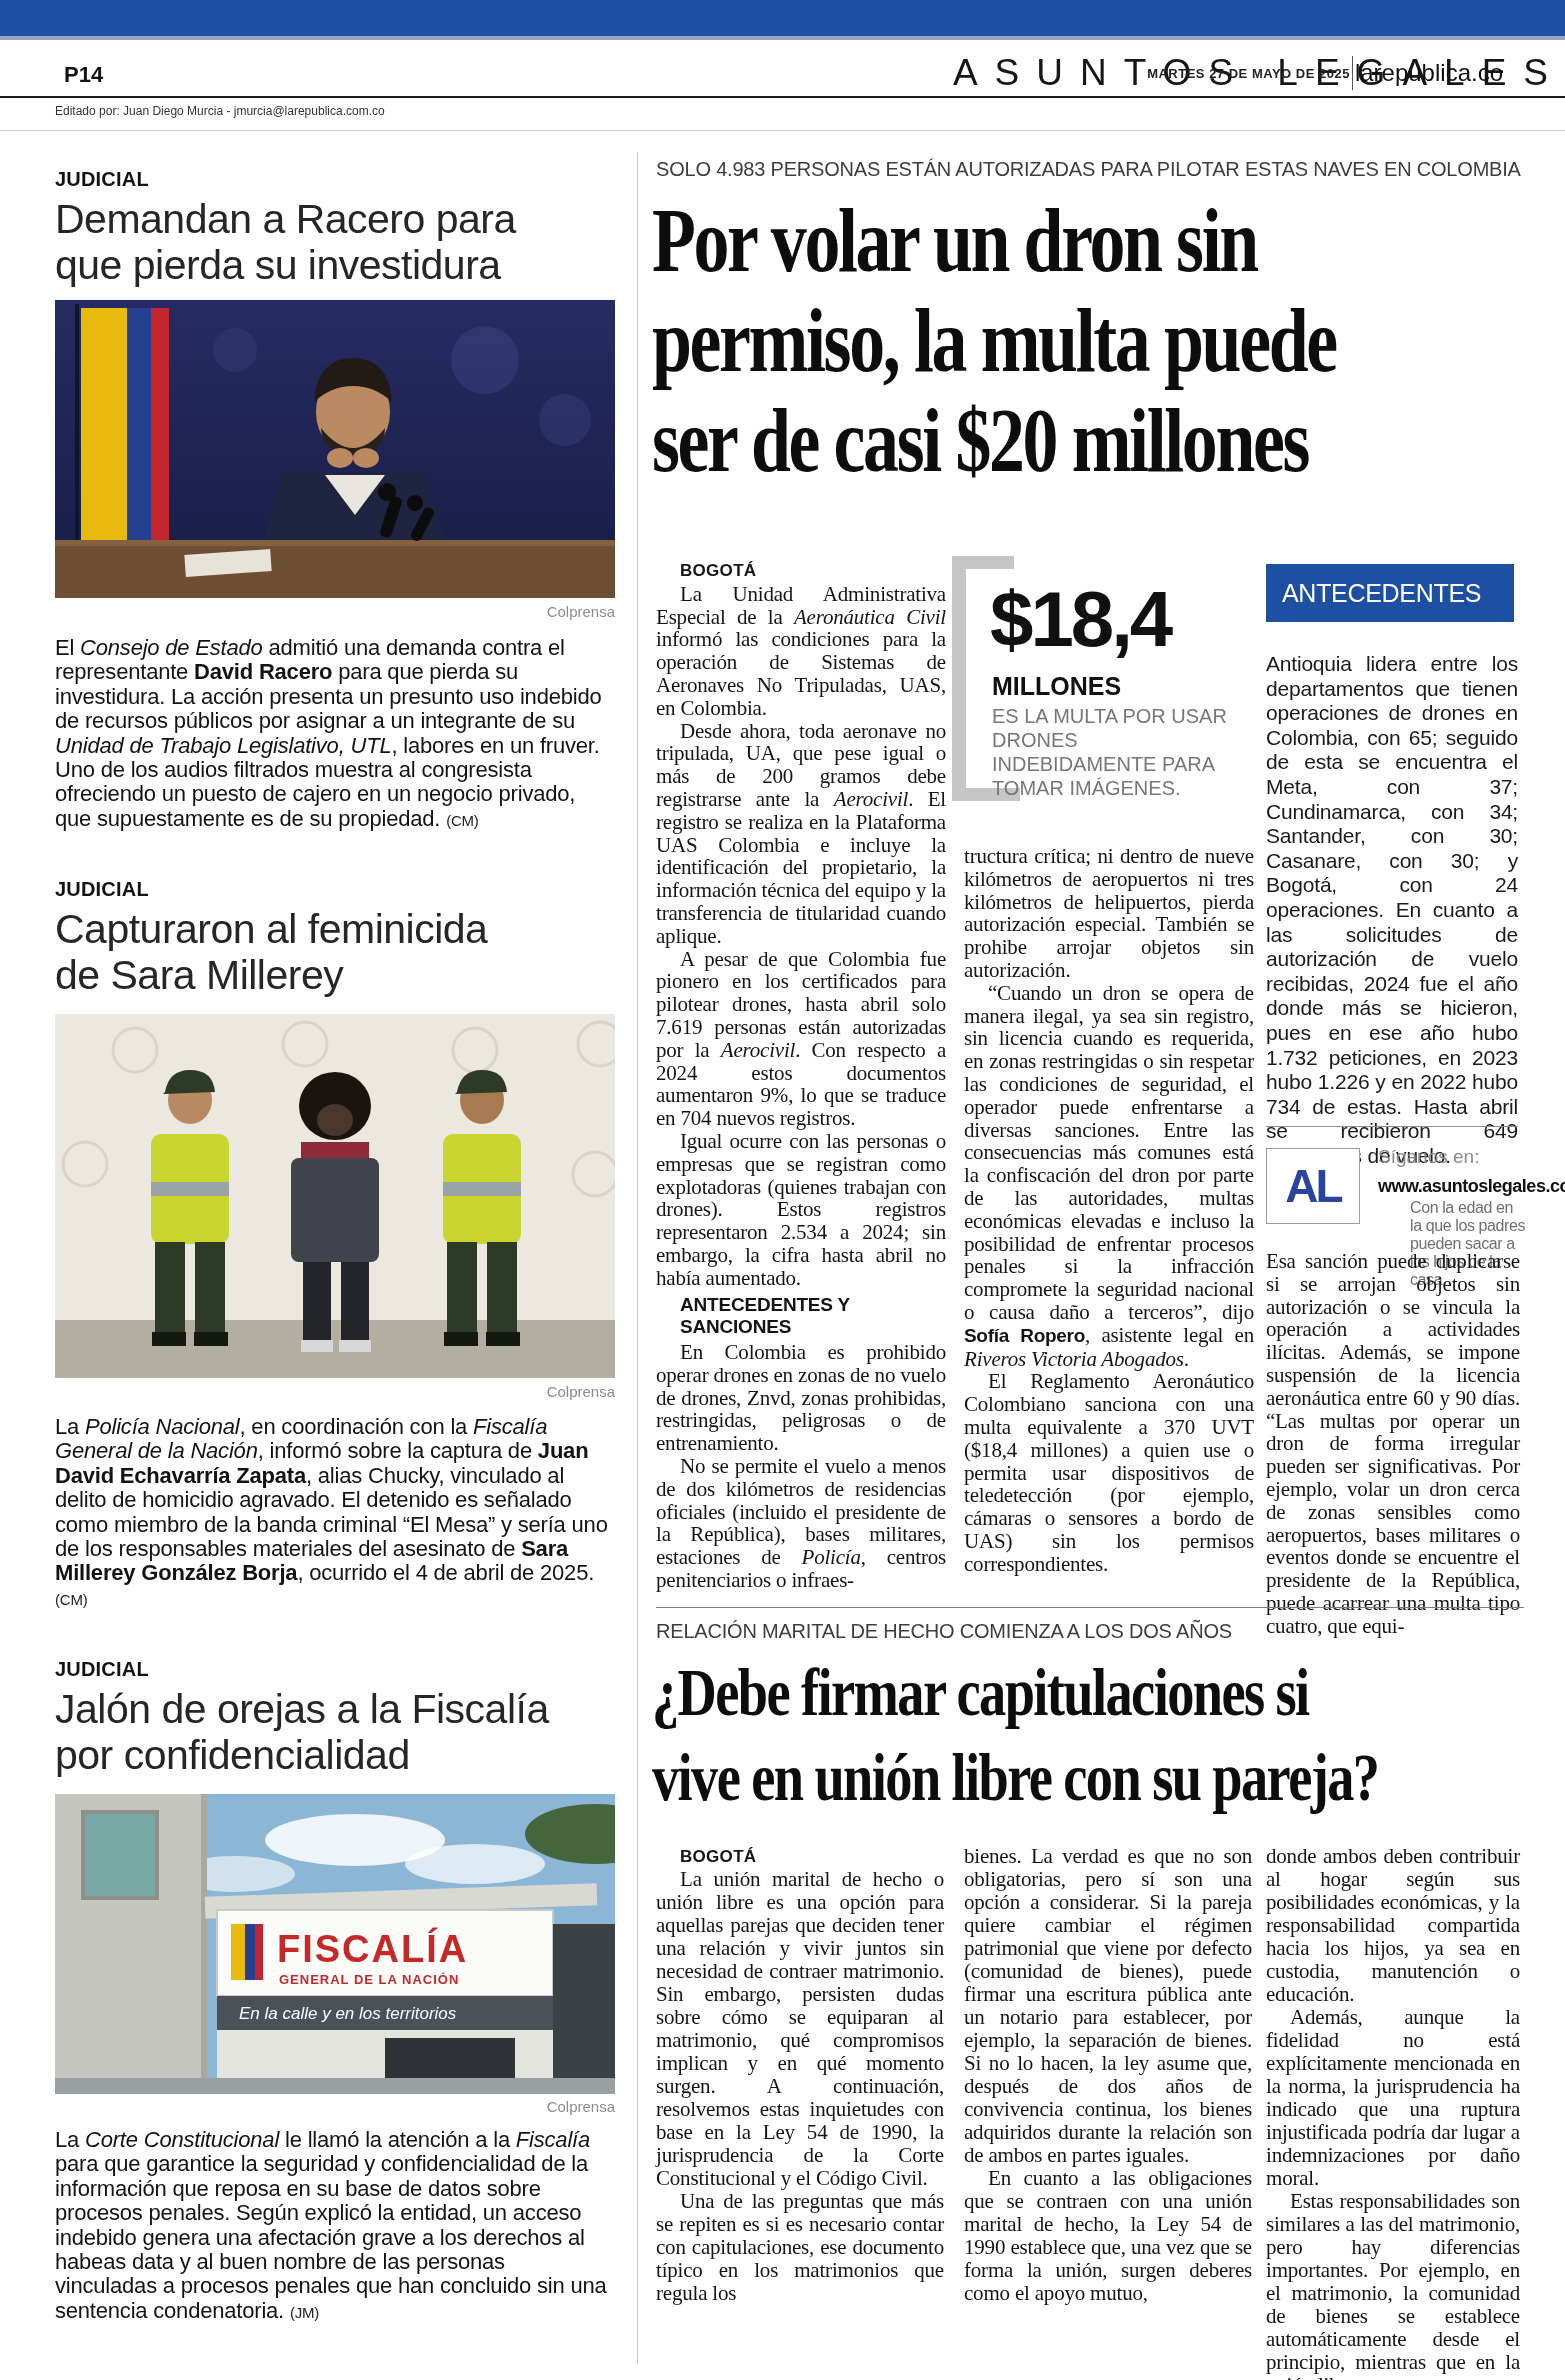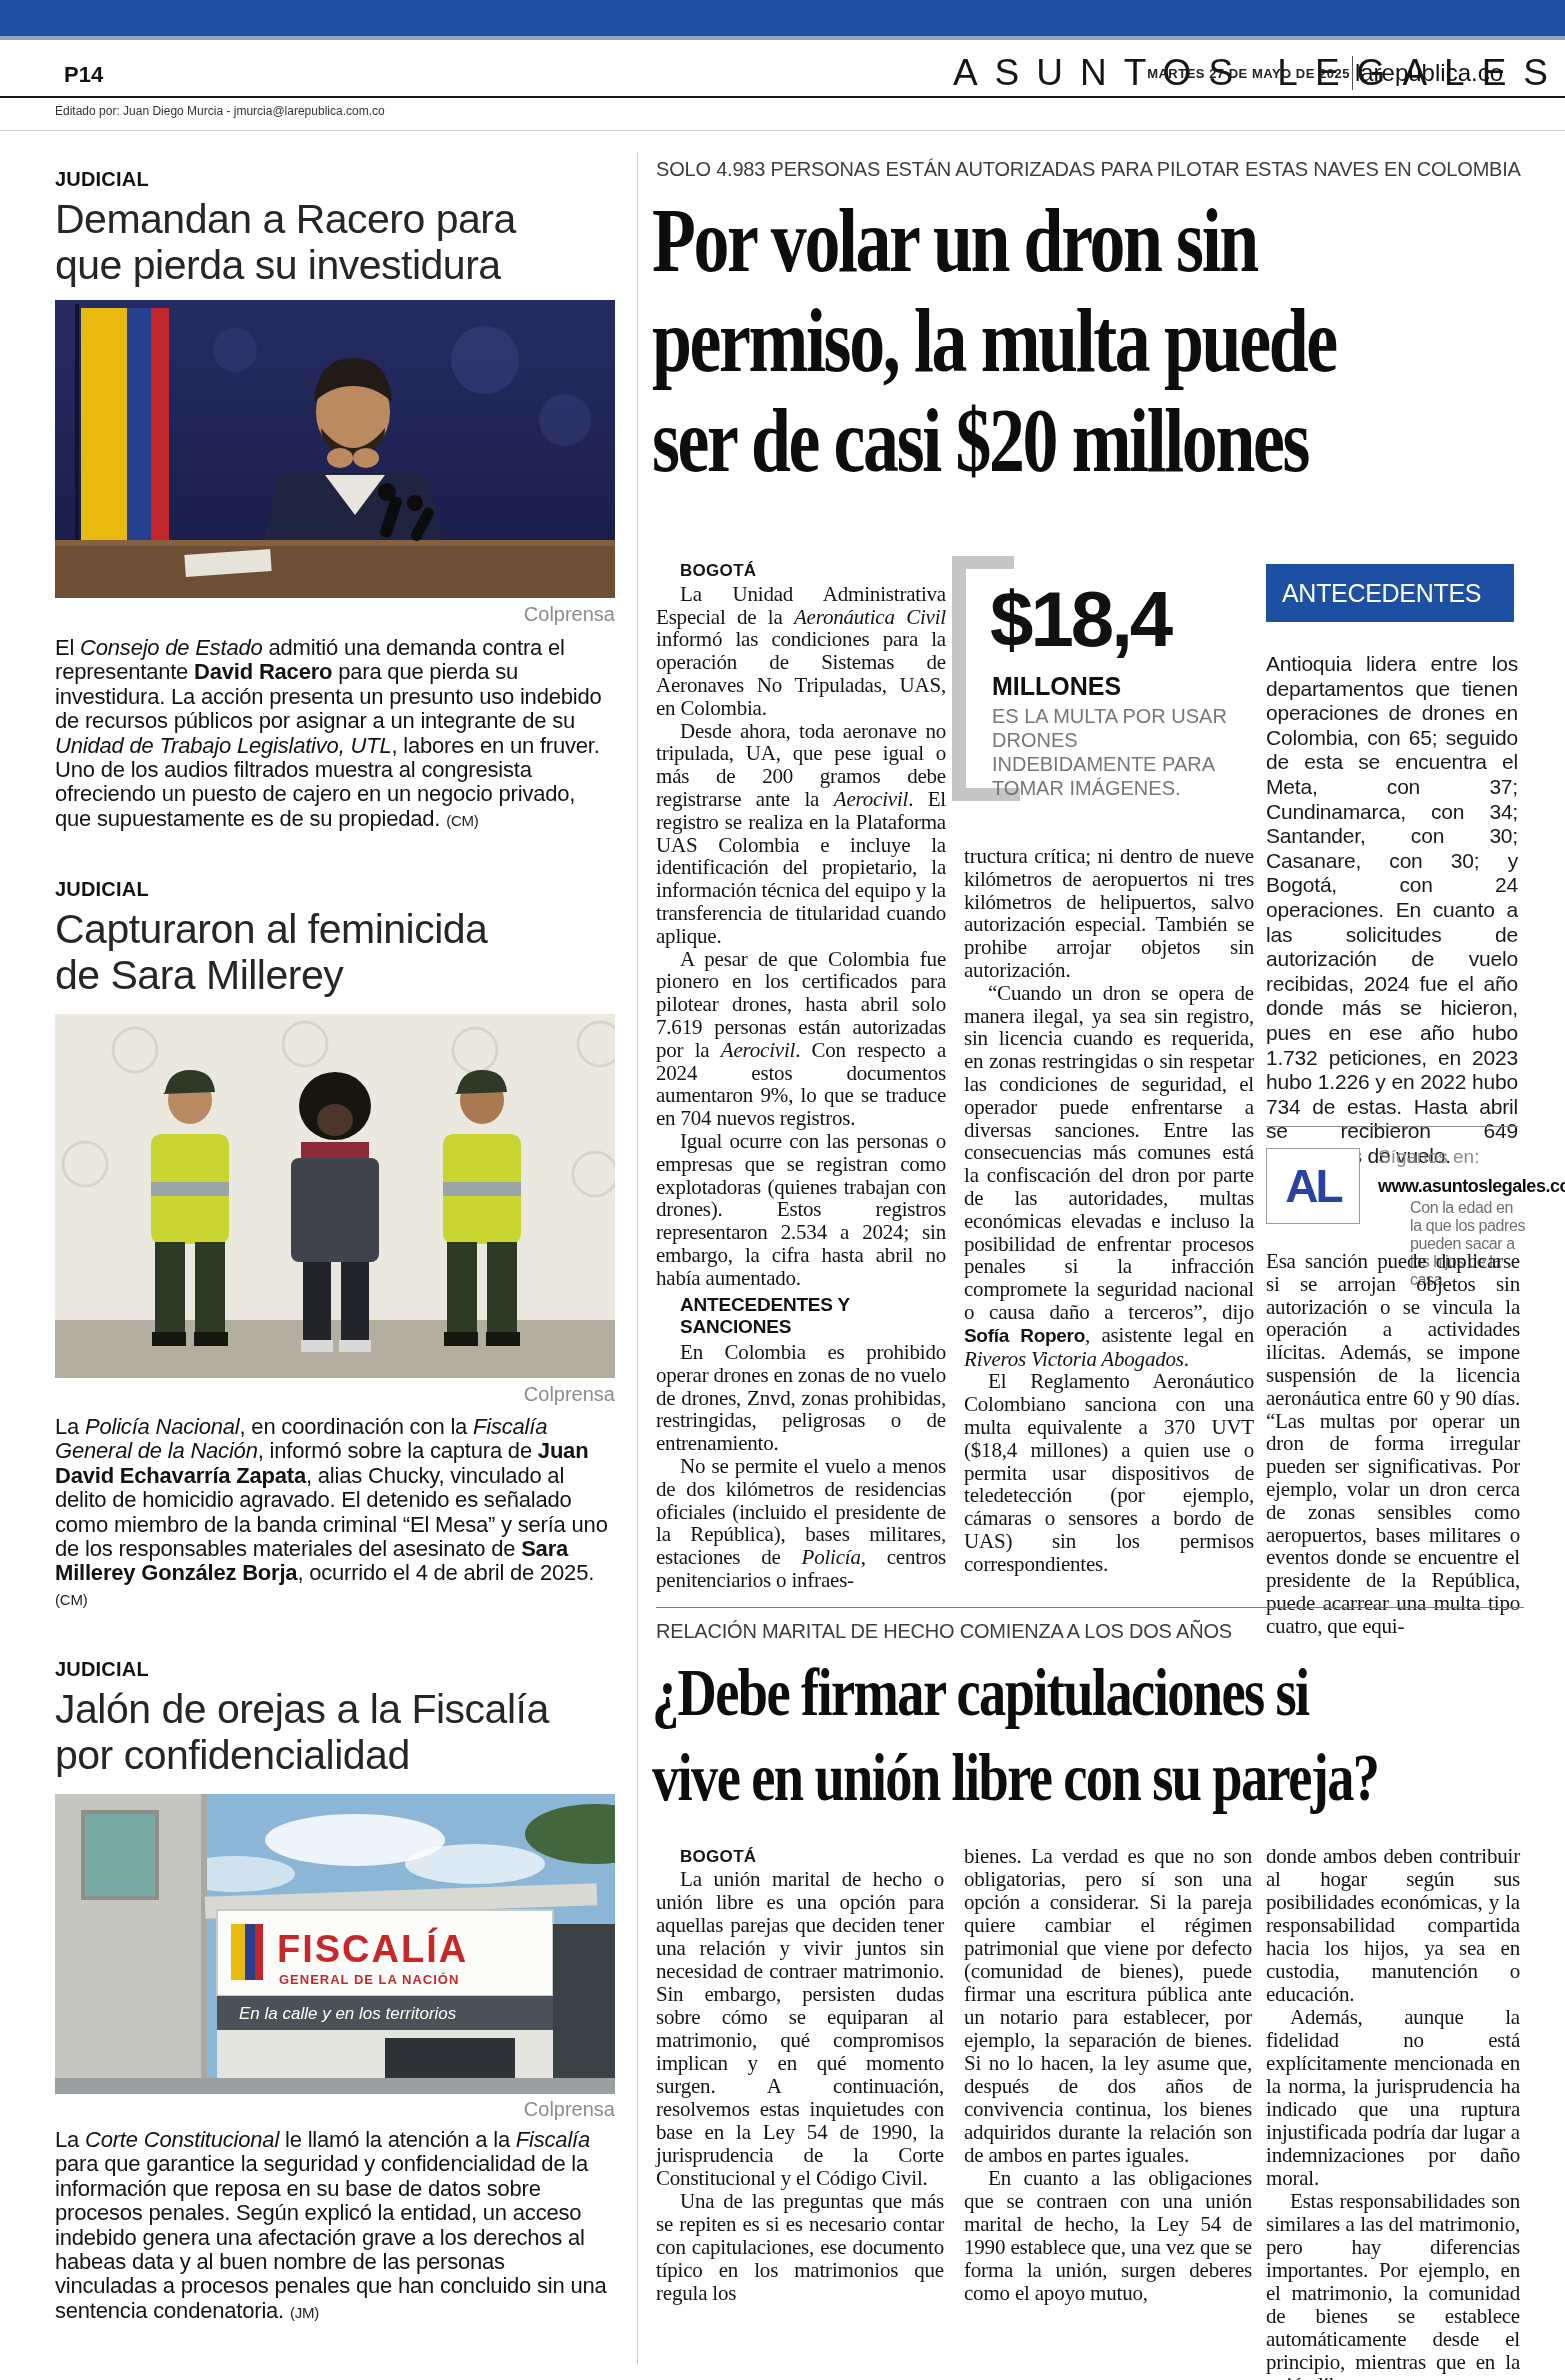--- a/index.html
+++ b/index.html
@@ -15,21 +15,21 @@
   .mast-divider{width:1px;height:34px;background:#555;}
   .mast-site{font-size:24px;font-weight:300;color:#111;}
   .header-rule{position:absolute;left:0;top:96px;width:100%;border-top:2px solid #1a1a1a;}
   .editedby{position:absolute;left:55px;top:104px;font-size:12px;color:#333;}
   .header-rule2{position:absolute;left:0;top:130px;width:100%;border-top:1px solid #cfcfcf;}
   
   .vdivider{position:absolute;left:637px;top:152px;width:1px;height:2212px;background:#c9c9c9;}
   .kicker-sm{position:absolute;left:55px;font-size:20px;font-weight:bold;color:#131313;letter-spacing:.2px;}
   .lhead{position:absolute;left:55px;width:575px;font-size:41px;line-height:46px;font-weight:300;color:#262626;letter-spacing:-.5px;}
   .photo{position:absolute;left:55px;width:560px;overflow:hidden;background:#ddd;}
-  .credit{position:absolute;left:55px;width:560px;text-align:right;font-size:20px;color:#8c8c8c;}
+  .credit{position:absolute;left:55px;width:560px;text-align:right;font-size:15px;color:#8c8c8c;}
   .lbody{position:absolute;left:55px;width:557px;font-size:22px;line-height:24.4px;color:#131313;letter-spacing:-.2px;}
   .lbody i{font-style:italic;}
   .lbody b{font-weight:bold;}
   .sig{font-size:15px;color:#222;}
   
   .main-kicker{position:absolute;left:656px;top:158px;font-size:20px;color:#3d3d3d;letter-spacing:-.2px;}
   .main-headline{position:absolute;left:652px;top:190px;}
   .main-headline .hl{font-family:"Liberation Serif",serif;font-weight:bold;font-size:92px;line-height:100px;
                      letter-spacing:-3px;white-space:nowrap;transform:scaleX(.78);transform-origin:left;color:#0d0d0d;}
   .serifcol{position:absolute;font-family:"Liberation Serif","DejaVu Serif",serif;font-size:21px;line-height:22.8px;
@@ -255,21 +255,21 @@
   <div class="callout">
     <div class="bracket-bar"></div>
     <div class="bracket-top"></div>
     <div class="bracket-bot"></div>
     <div class="callout-fig">$18,4</div>
     <div class="callout-unit">MILLONES</div>
     <div class="callout-cap">ES LA MULTA POR USAR DRONES INDEBIDAMENTE PARA TOMAR IMÁGENES.</div>
   </div>
 
   <div class="serifcol" style="left:964px;top:845px;width:290px;">
-    <p class="noindent">tructura crítica; ni dentro de nueve kilómetros de aeropuertos ni tres kilómetros de helipuertos, salvo autorización especial. También se prohibe arrojar objetos sin autorización.</p>
+    <p class="noindent">tructura crítica; ni dentro de nueve kilómetros de aeropuertos ni tres kilómetros de helipuertos, pierda autorización especial. También se prohibe arrojar objetos sin autorización.</p>
     <p>“Cuando un dron se opera de manera ilegal, ya sea sin registro, sin licencia cuando es requerida, en zonas restringidas o sin respetar las condiciones de seguridad, el operador puede enfrentarse a diversas sanciones. Entre las consecuencias más comunes está la confiscación del dron por parte de las autoridades, multas económicas elevadas e incluso la posibilidad de enfrentar procesos penales si la infracción compromete la seguridad nacional o causa daño a terceros”, dijo <b>Sofía Ropero</b>, asistente legal en <i>Riveros Victoria Abogados</i>.</p>
     <p>El Reglamento Aeronáutico Colombiano sanciona con una multa equivalente a 370 UVT ($18,4 millones) a quien use o permita usar dispositivos de teledetección (por ejemplo, cámaras o sensores a bordo de UAS) sin los permisos correspondientes.</p>
   </div>
 
   <div class="antecedentes-box">
     <span>ANTECEDENTES</span>
   </div>
   <div class="sidebar-body">Antioquia lidera entre los departamentos que tienen operaciones de drones en Colombia, con 65; seguido de esta se encuentra el Meta, con 37; Cundinamarca, con 34; Santander, con 30; Casanare, con 30; y Bogotá, con 24 operaciones. En cuanto a las solicitudes de autorización de vuelo recibidas, 2024 fue el año donde más se hicieron, pues en ese año hubo 1.732 peticiones, en 2023 hubo 1.226 y en 2022 hubo 734 de estas. Hasta abril se recibieron 649 solicitudes de vuelo.</div>
   <div class="sidebar-rule"></div>
   <div class="al-box">

